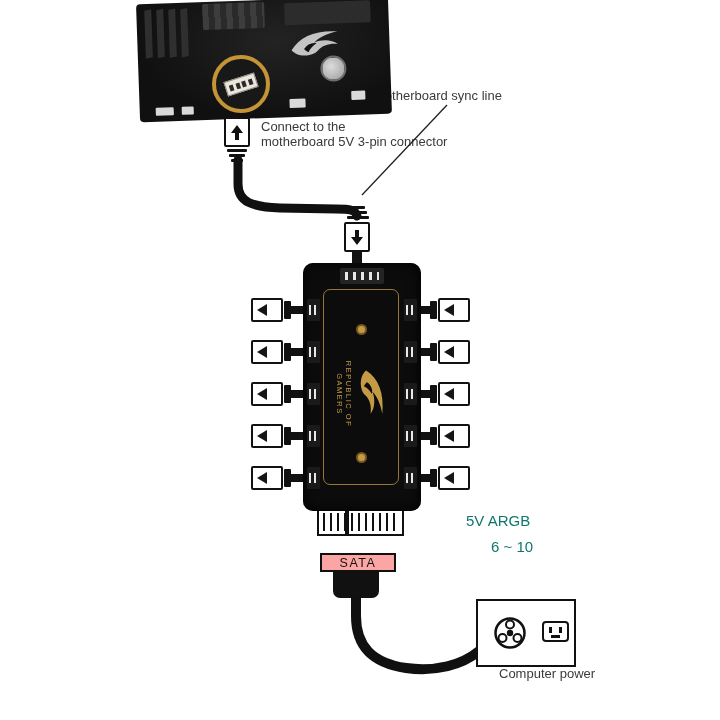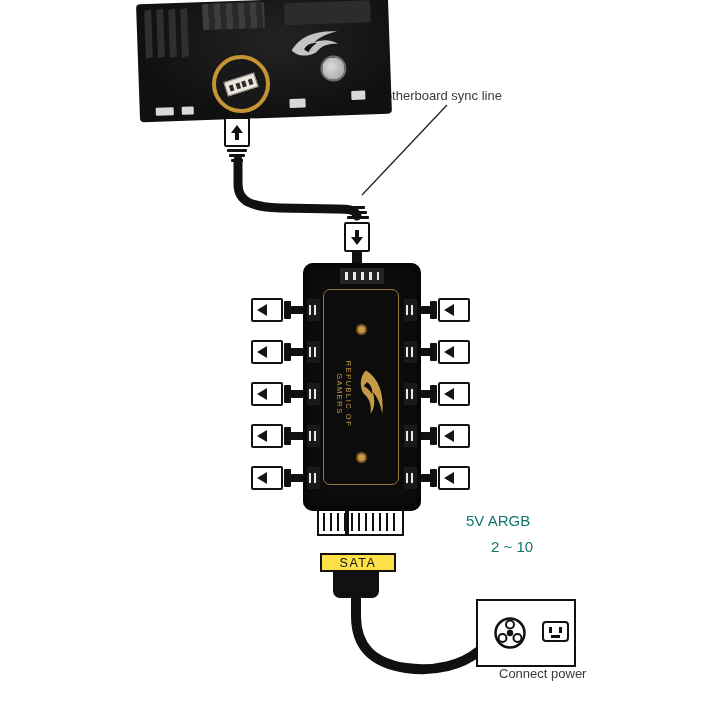--- a/index.html
+++ b/index.html
@@ -84,21 +84,21 @@
   .port-row.right .conn { left: 20px; }
   .port-row.right .plug { left: 12px; }
   .port-row.right .wire { left: 0; }
 
   
   .sata-blade { left: 317px; top: 508px; width: 87px; height: 28px; background: #fff;
     border: 2px solid #111; z-index: 2; }
   .sata-blade::after { content: ""; position: absolute; left: 4px; right: 4px; top: 3px; bottom: 3px;
     background: repeating-linear-gradient(90deg, #111 0 2px, transparent 2px 7px); }
   .sata-blade .notch { position: absolute; left: 26px; top: 0; width: 4px; height: 100%; background: #111; }
-  .sata-box { left: 320px; top: 553px; width: 76px; height: 19px; background: #fde047; border: 2px solid #111;
+  .sata-box { left: 320px; top: 553px; width: 76px; height: 19px; background: #fca5a5; border: 2px solid #111;
     z-index: 2; display: flex; align-items: center; justify-content: center;
     font-size: 12.5px; letter-spacing: 1.5px; color: #111; }
   .sata-plug { left: 333px; top: 572px; width: 46px; height: 26px; background: #111;
     border-radius: 0 0 7px 7px; z-index: 2; }
 
   .power-box { left: 476px; top: 599px; width: 100px; height: 68px; background: #fff;
     border: 2px solid #111; z-index: 2; }
   .ac-inlet { position: absolute; left: 64px; top: 20px; width: 27px; height: 21px;
     border: 2px solid #111; border-radius: 4px; }
   .ac-inlet i { position: absolute; background: #111; display: block; }
@@ -147,20 +147,22 @@
   <div class="abs plug-box" style="left:224px;top:117px;width:26px;height:30px">
     <span class="tri-up"></span>
     <span class="stem"></span>
   </div>
   <div class="abs ridges" style="left:227px;top:149px;width:20px">
     <b style="width:20px"></b>
       <b style="width:16px"></b>
       <b style="width:12px"></b>
   </div>
 
+  <div class="abs note" style="left:261px;top:119px;width:210px">Connect to the
+motherboard 5V 3-pin connector</div>
   <div class="abs note" style="left:374px;top:88px">Motherboard sync line</div>
 
   <div class="abs ridges" style="left:346px;top:206px;width:24px">
     <b style="width:14px"></b>
       <b style="width:18px"></b>
       <b style="width:22px"></b>
   </div>
   <div class="abs plug-box" style="left:344px;top:222px;width:26px;height:30px">
     <span class="stem"></span>
     <span class="tri-down"></span>
@@ -266,31 +268,31 @@
       </div>
   </div>
 
   <div class="abs sata-blade">
       <span class="notch"></span>
     </div>
   <div class="abs sata-box">SATA</div>
   <div class="abs sata-plug"></div>
 
   <div class="abs big-label" style="left:466px;top:512px">5V ARGB</div>
-  <div class="abs big-label" style="left:491px;top:538px">2 ~ 10</div>
+  <div class="abs big-label" style="left:491px;top:538px">6 ~ 10</div>
 
   <div class="abs power-box">
     <svg style="position:absolute;left:14px;top:14px" width="36" height="36" viewBox="0 0 36 36">
       <circle cx="18" cy="18" r="14.5" fill="none" stroke="#111" stroke-width="2.5"></circle>
       <circle cx="18" cy="18" r="3.2" fill="#111"></circle>
       <circle cx="18" cy="9.5" r="4" fill="none" stroke="#111" stroke-width="2"></circle>
       <circle cx="10.5" cy="23" r="4" fill="none" stroke="#111" stroke-width="2"></circle>
       <circle cx="25.5" cy="23" r="4" fill="none" stroke="#111" stroke-width="2"></circle>
     </svg>
     <div class="ac-inlet">
       <i class="p1"></i>
         <i class="p2"></i>
         <i class="p3"></i>
     </div>
   </div>
-  <div class="abs note" style="left:499px;top:666px">Connect power</div>
+  <div class="abs note" style="left:499px;top:666px">Computer power</div>
 
 </div>
 
 </body></html>

